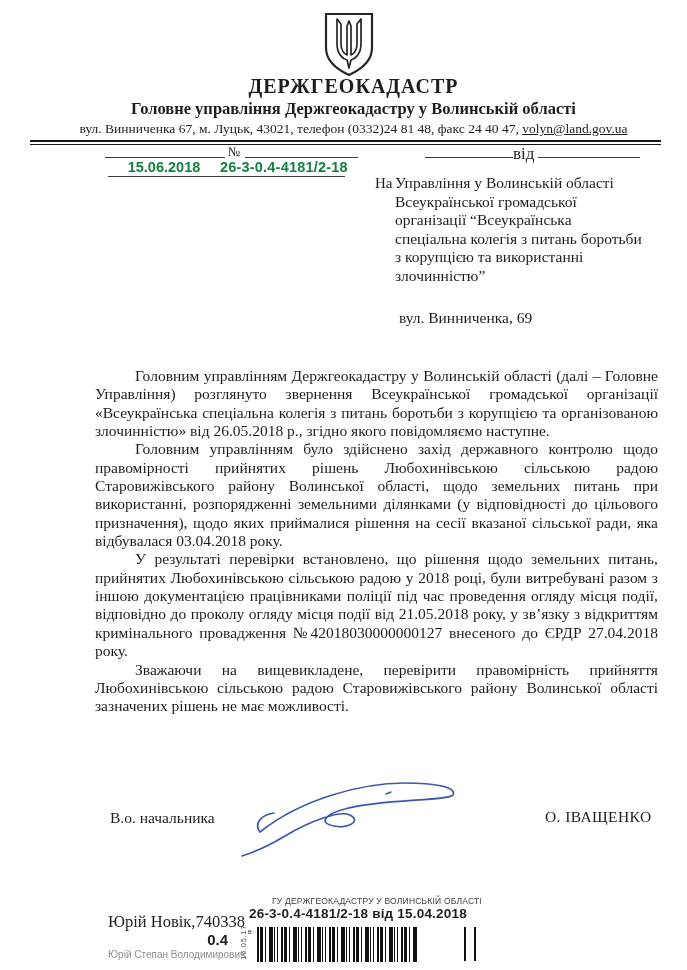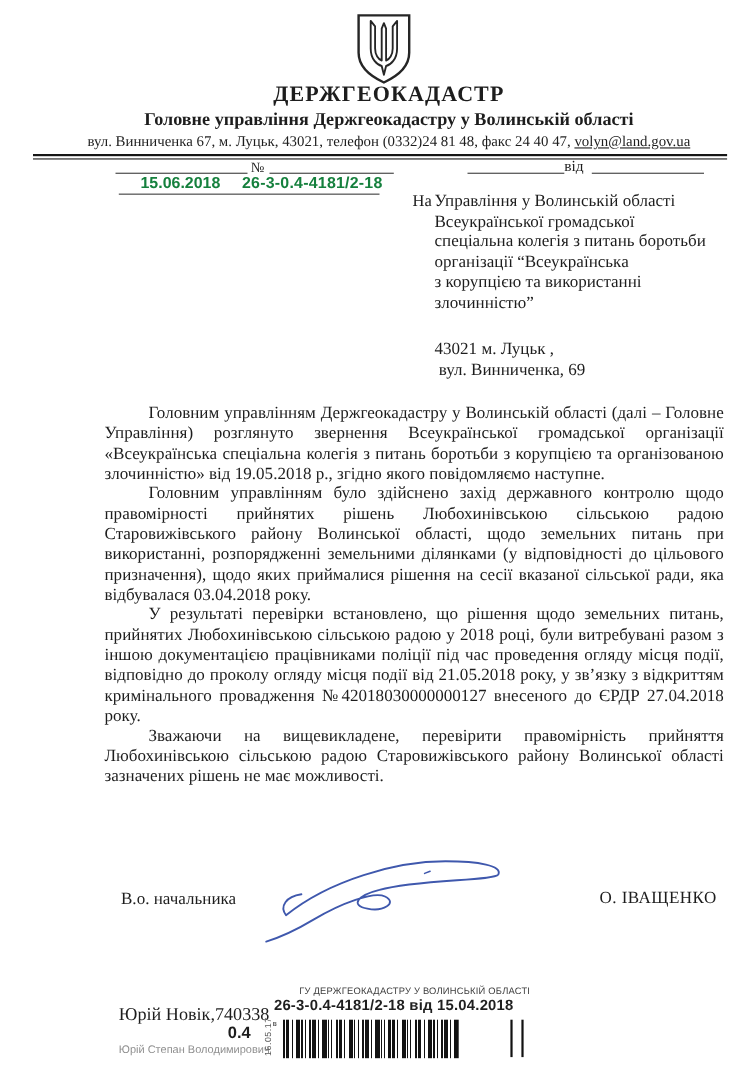--- a/index.html
+++ b/index.html
@@ -19,21 +19,21 @@
   .addr-line .email{text-decoration:underline;}
   .double-rule{position:absolute;top:140px;left:30px;width:631px;height:2px;
     border-top:2.5px solid #161616;border-bottom:1.6px solid #161616;}
   
   .blank-line{position:absolute;height:0;border-bottom:1.4px solid #3c3c3c;}
   .bl1{left:105px;top:157px;width:120px;}
   .bl2{left:245px;top:157px;width:113px;}
   .bl3{left:425px;top:157px;width:88px;}
   .bl4{left:538px;top:157px;width:102px;}
   .bl5{left:108px;top:176px;width:237px;}
-  .ref-label{position:absolute;font-size:14px;}
+  .ref-label{position:absolute;font-size:17px;}
   .lbl-no{left:228px;top:144px;font-size:13px;}
   .lbl-na{left:375px;top:142px;font-size:15px;margin-top:33px;}
   .lbl-vid{left:513px;top:144px;}
   .ref-values{position:absolute;left:108px;top:159px;width:250px;
     font-family:"Liberation Sans", sans-serif;font-size:14.5px;font-weight:600;color:#15803d;}
   .ref-values .v-date{display:inline-block;width:112px;text-align:center;}
   .ref-values .v-num{display:inline-block;text-align:center;letter-spacing:0.2px;}
   
   .recipient{position:absolute;left:395px;top:174px;font-size:15.5px;line-height:18.6px;width:270px;}
   .recipient .r-line{white-space:pre;}
@@ -97,32 +97,31 @@
   <span class="ref-label lbl-vid">від</span>
   <div class="blank-line bl4"></div>
   <div class="ref-values">
     <span class="v-date">15.06.2018</span><span class="v-num">26-3-0.4-4181/2-18</span>
   </div>
   <div class="blank-line bl5"></div>
 
   <div class="recipient">
       <div class="r-line">Управління у Волинській області</div>
       <div class="r-line">Всеукраїнської громадської</div>
+      <div class="r-line">організації “Всеукраїнська</div>
       <div class="r-line">спеціальна колегія з питань боротьби</div>
-      <div class="r-line">організації “Всеукраїнська</div>
       <div class="r-line">з корупцією та використанні</div>
       <div class="r-line">злочинністю”</div>
     </div>
   <div class="recipient-address">
-      <div class="r-line">43021 м. Луцьк ,</div>
       <div class="r-line"> вул. Винниченка, 69</div>
     </div>
 
   <div class="body-text">
-      <p class="para">Головним управлінням Держгеокадастру у Волинській області (далі – Головне Управління) розглянуто звернення Всеукраїнської громадської організації «Всеукраїнська спеціальна колегія з питань боротьби з корупцією та організованою злочинністю» від 19.05.2018 р., згідно якого повідомляємо наступне.</p>
+      <p class="para">Головним управлінням Держгеокадастру у Волинській області (далі – Головне Управління) розглянуто звернення Всеукраїнської громадської організації «Всеукраїнська спеціальна колегія з питань боротьби з корупцією та організованою злочинністю» від 26.05.2018 р., згідно якого повідомляємо наступне.</p>
       <p class="para">Головним управлінням було здійснено захід державного контролю щодо правомірності прийнятих рішень Любохинівською сільською радою Старовижівського району Волинської області, щодо земельних питань при використанні, розпорядженні земельними ділянками (у відповідності до цільового призначення), щодо яких приймалися рішення на сесії вказаної сільської ради, яка відбувалася 03.04.2018 року.</p>
       <p class="para">У результаті перевірки встановлено, що рішення щодо земельних питань, прийнятих Любохинівською сільською радою у 2018 році, були витребувані разом з іншою документацією працівниками поліції під час проведення огляду місця події, відповідно до проколу огляду місця події від 21.05.2018 року, у зв’язку з відкриттям кримінального провадження №42018030000000127 внесеного до ЄРДР 27.04.2018 року.</p>
       <p class="para">Зважаючи на вищевикладене, перевірити правомірність прийняття Любохинівською сільською радою Старовижівського району Волинської області зазначених рішень не має можливості.</p>
     </div>
 
   <div class="sig-title">В.о. начальника</div>
   <div class="sig-ink">
     <svg viewBox="0 0 240 90" width="240" height="90">
       <path d="M30 62 C24 54 30 45 44 43 M30 62 C70 30 130 13 175 13 C205 13 227 17 223 25
                C219 31 150 29 115 39 C95 44 88 53 104 56 C118 59 132 51 120 45

